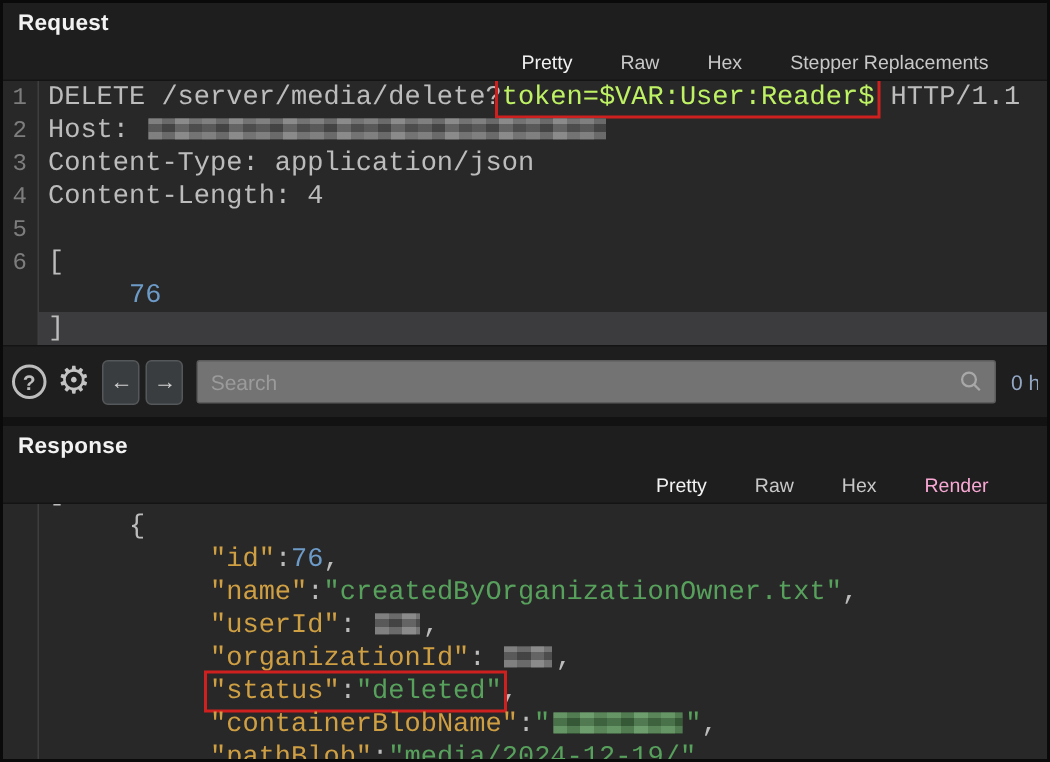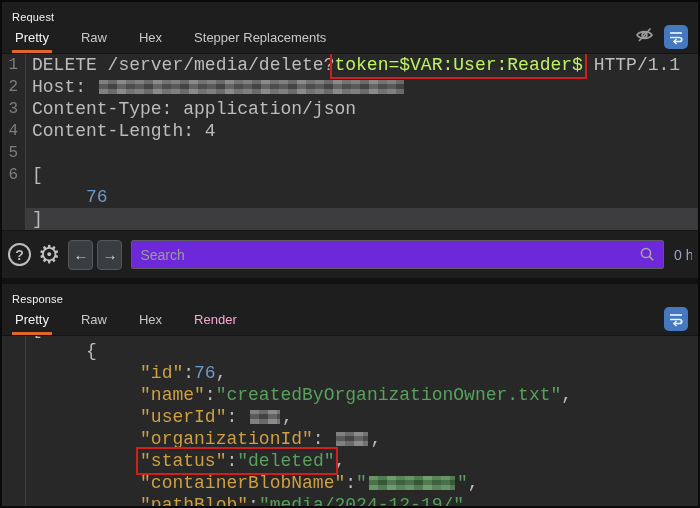--- a/index.html
+++ b/index.html
@@ -7,26 +7,27 @@
   .window {
     width:700px; height:508px;
     background:#1e1e1e;
     border:2px solid #0a0a0a;
     font-family:"Liberation Sans", sans-serif;
     overflow:hidden;
     display:flex; flex-direction:column;
   }
   
   .panel-header { padding:5px 10px 1px 10px; background:#1e1e1e; }
-  .panel-title { color:#f2f2f2; font-size:11px; font-weight:normal; letter-spacing:.2px; }
+  .panel-title { color:#f2f2f2; font-size:15px; font-weight:bold; letter-spacing:.2px; }
   .tabbar {
     display:flex; align-items:flex-end;
     padding:4px 10px 0 10px; background:#1e1e1e;
     border-bottom:1px solid #141414;
     height:28px;
+    flex-direction:column;
   }
   .tab {
     font-size:13px; color:#c8c8c8; margin-right:26px;
     padding:4px 3px 5px 3px; cursor:default; border-bottom:3px solid transparent;
   }
   .tab.active { color:#f2f2f2; border-bottom:3px solid #e0662a; }
   .tab.disabled { color:#f9a8d4; }
   .tab-spacer { flex:1; }
   .tab-icons { display:flex; align-items:center; gap:9px; padding-bottom:4px; }
   .wrap-btn {
@@ -82,21 +83,21 @@
     display:flex; align-items:center; justify-content:center; flex:none; margin-left:2px;
   }
   .icon-gear { color:#c3c3c3; font-size:25px; line-height:1; margin:0 4px 0 7px; flex:none; }
   .nav-btn {
     width:25px; height:30px; background:#3a3d3f; border:1px solid #55585a; border-radius:4px;
     color:#d2d2d2; font-size:15px; display:flex; align-items:center; justify-content:center;
     flex:none; margin-left:4px;
   }
   .search-wrap { flex:1; position:relative; margin:0 10px 0 9px; }
   .search-input {
-    width:100%; height:29px; background:#6d28d9; border:1px solid #5c5c5c; border-radius:2px;
+    width:100%; height:29px; background:#737373; border:1px solid #5c5c5c; border-radius:2px;
     color:#dddddd; font-size:14px; padding:0 30px 0 8px; outline:none;
     font-family:"Liberation Sans",sans-serif;
   }
   .search-input::placeholder { color:#9b9b9b; }
   .search-mag { position:absolute; right:8px; top:6px; }
   .result-count {
     width:18px; overflow:hidden; white-space:nowrap; flex:none;
     color:#93a7c4; font-size:14px;
   }
   .gap-strip { height:6px; background:#121212; flex:none; }

